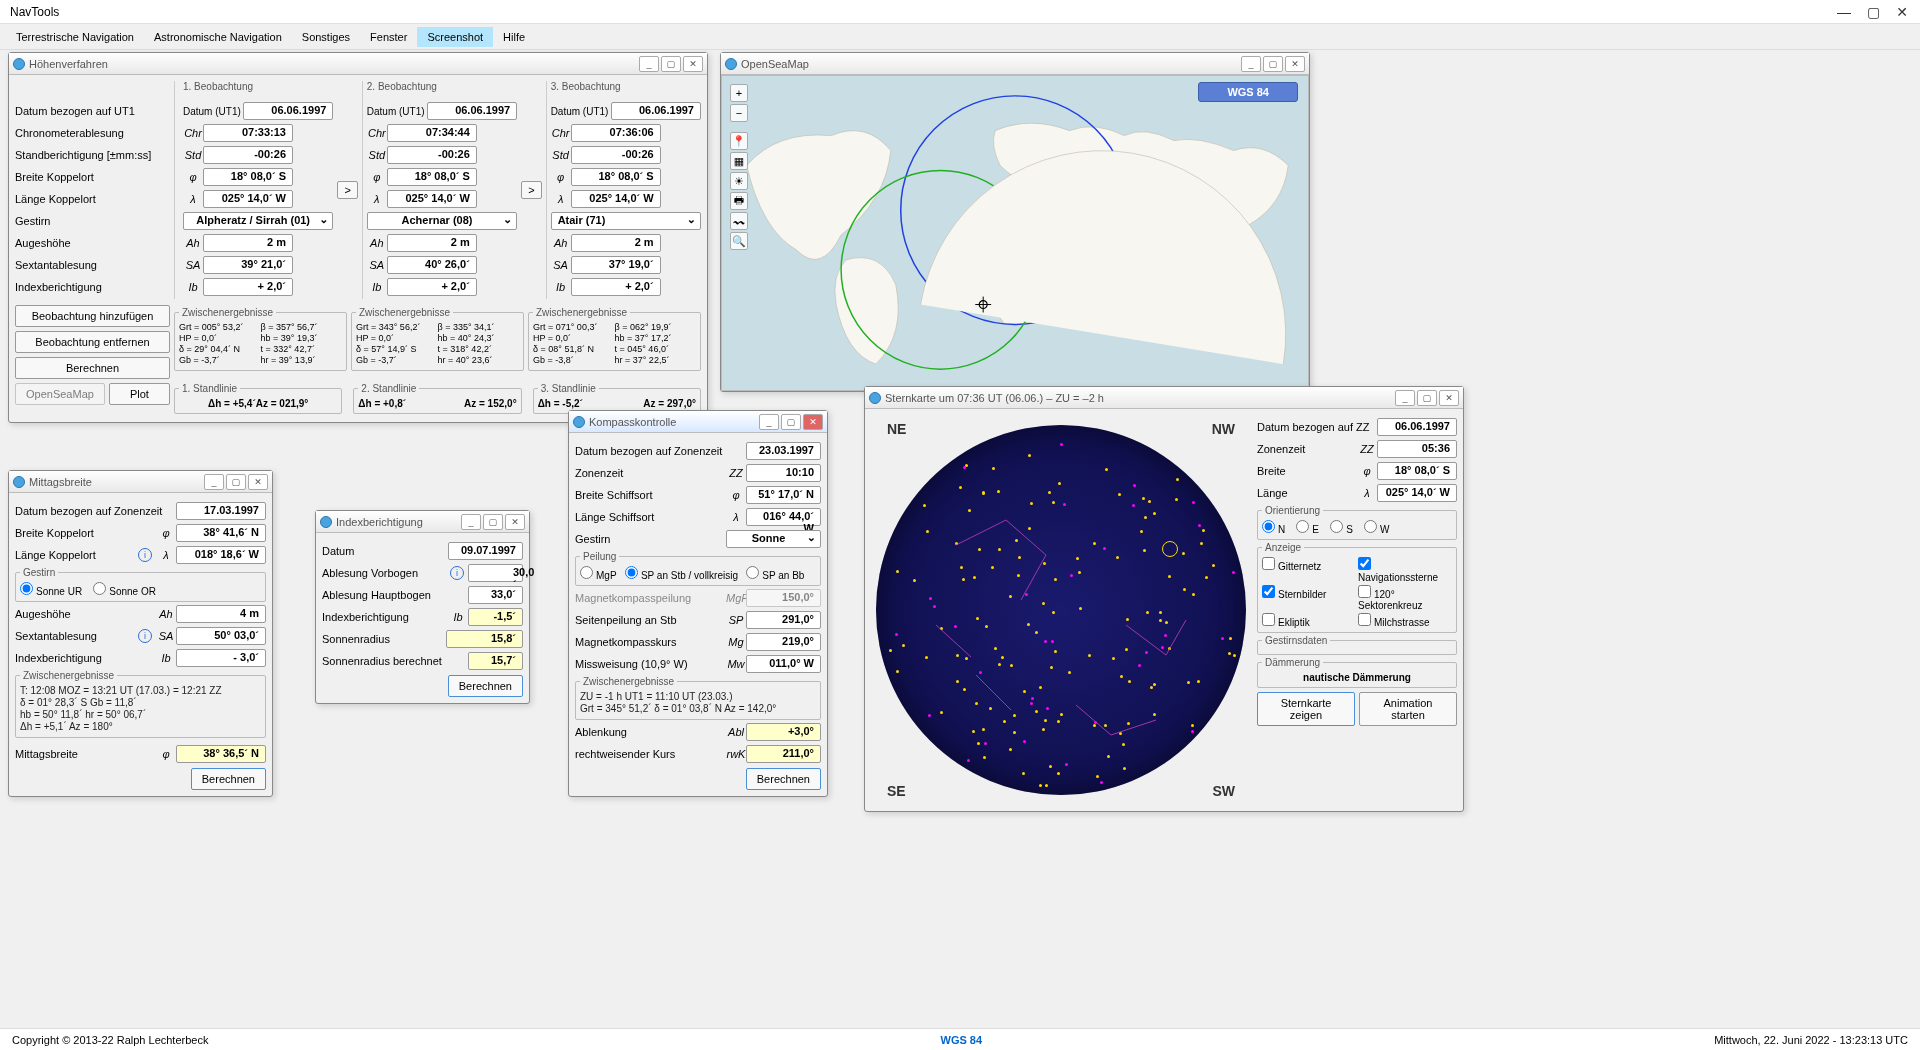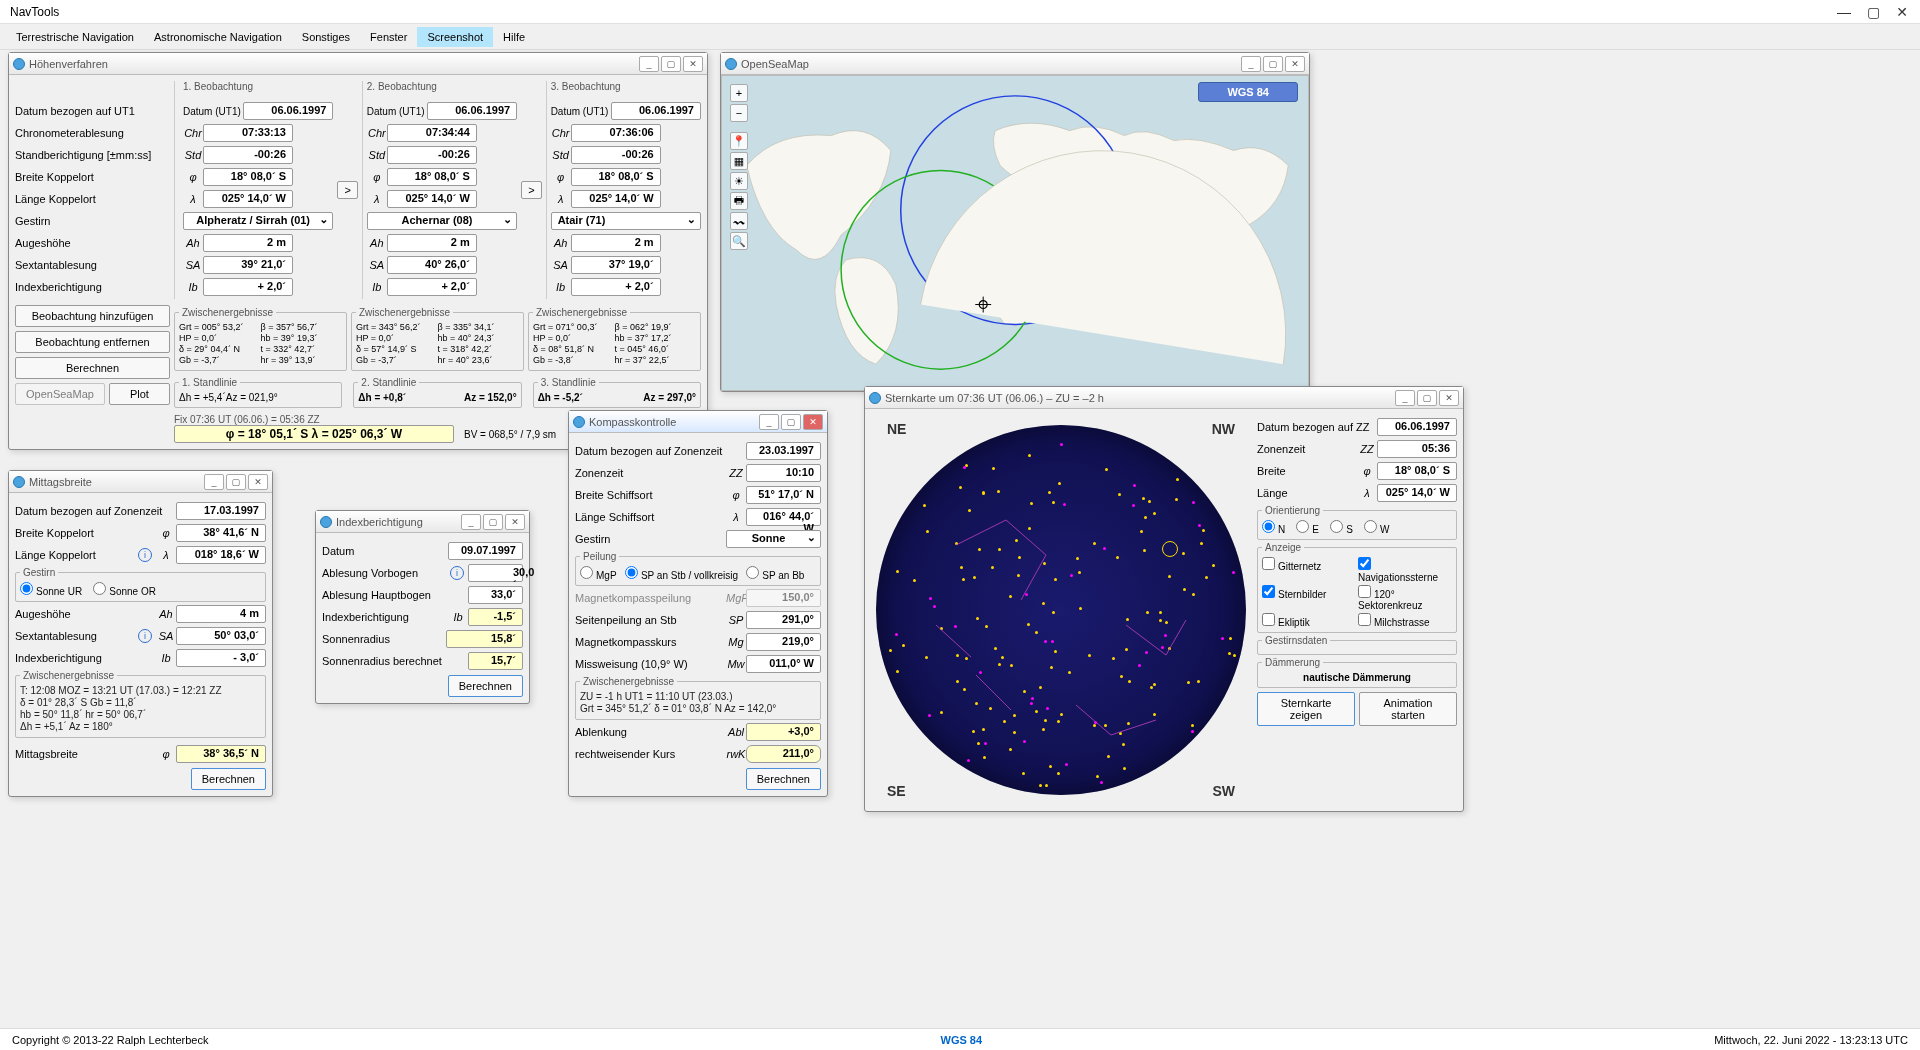--- a/index.html
+++ b/index.html
@@ -284,51 +284,43 @@
                   <div>β = 062° 19,9´</div>
                   <div>HP = 0,0´</div>
                   <div>hb = 37° 17,2´</div>
                   <div>δ = 08° 51,8´ N</div>
                   <div>t = 045° 46,0´</div>
                   <div>Gb = -3,8´</div>
                   <div>hr = 37° 22,5´</div>
     </div>
               </fieldset>
             </div>
-        <div id="stand-container" style="display:flex;gap:11px;margin-top:2px;">
+        <div id="stand-container" style="display:flex;gap:11px;margin-top:8px;">
               <fieldset style="flex: 1 1 0%;">
                 <legend>1. Standlinie</legend>
-    <div style="font-weight:normal;display:flex;justify-content:flex-start;">
+    <div style="font-weight:bold;display:flex;justify-content:center;">
       <span>Δh = +5,4´</span>
                   <span>Az = 021,9°</span>
     </div>
               </fieldset>
               <fieldset style="flex: 1 1 0%;">
                 <legend>2. Standlinie</legend>
     <div style="font-weight:bold;display:flex;justify-content:space-between;">
       <span>Δh = +0,8´</span>
                   <span>Az = 152,0°</span>
     </div>
               </fieldset>
               <fieldset style="flex: 1 1 0%;">
                 <legend>3. Standlinie</legend>
     <div style="font-weight:bold;display:flex;justify-content:space-between;">
       <span>Δh = -5,2´</span>
                   <span>Az = 297,0°</span>
     </div>
               </fieldset>
             </div>
-        <div style="margin-top:4px;">
-          <div style="font-size:10px;color:#555;">Fix 07:36 UT (06.06.) = 05:36 ZZ</div>
-          <div style="display:flex;align-items:center;gap:10px;">
-            <div class="val yellow" style="flex:0 0 280px;width:280px;text-align:center;font-size:12px;">φ = 18° 05,1´ S    λ = 025° 06,3´ W</div>
-            <span style="font-size:10px;">BV = 068,5° / 7,9 sm</span>
-            <span style="font-size:10px;margin-left:auto;">St.Abw.</span>
-          </div>
-        </div>
       </div>
     </div>
   </div>
 </div>
 
 <div class="tool-window" style="left:720px; top:2px; width:590px; height:340px;">
   <div class="tw-title">
         <span class="globe"></span>
     <span>OpenSeaMap</span>
     <span class="spacer"></span>
@@ -543,21 +535,21 @@
       <div class="intermediate">Grt = 345° 51,2´   δ = 01° 03,8´ N   Az = 142,0°</div>
     </fieldset>
     <div class="row">
           <span class="lbl">Ablenkung</span>
           <span class="sym">Abl</span>
           <div class="val yellow" style="width:75px;">+3,0°</div>
         </div>
     <div class="row">
           <span class="lbl">rechtweisender Kurs</span>
           <span class="sym">rwK</span>
-          <div class="val yellow" style="width:75px;border-radius:6px;">211,0°</div>
+          <div class="val yellow" style="width:75px;">211,0°</div>
         </div>
     <div style="text-align:right;margin-top:4px;"><button class="btn primary">Berechnen</button></div>
   </div>
 </div>
 
 <div class="tool-window" style="left:864px; top:336px; width:600px;">
   <div class="tw-title">
         <span class="globe"></span>
     <span>Sternkarte um 07:36 UT (06.06.)  –  ZU = –2 h</span>
     <span class="spacer"></span>

